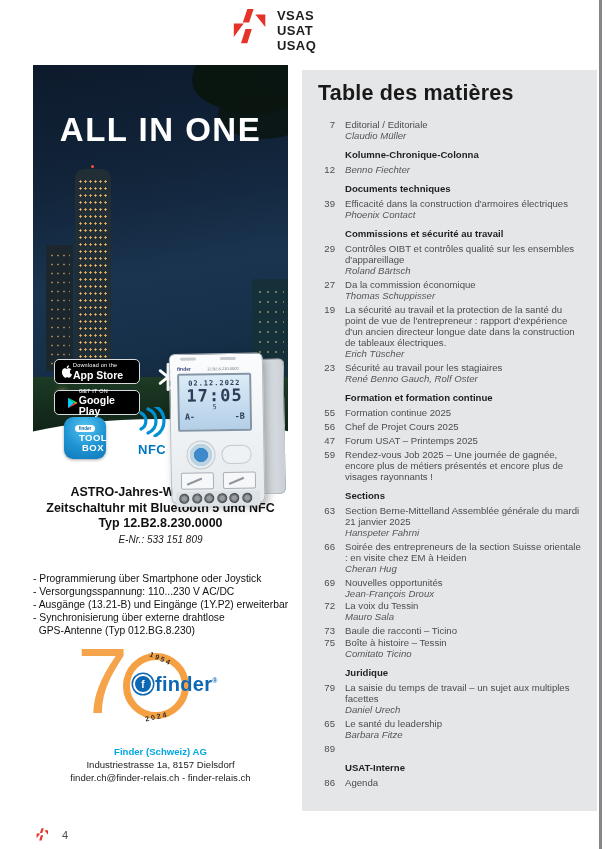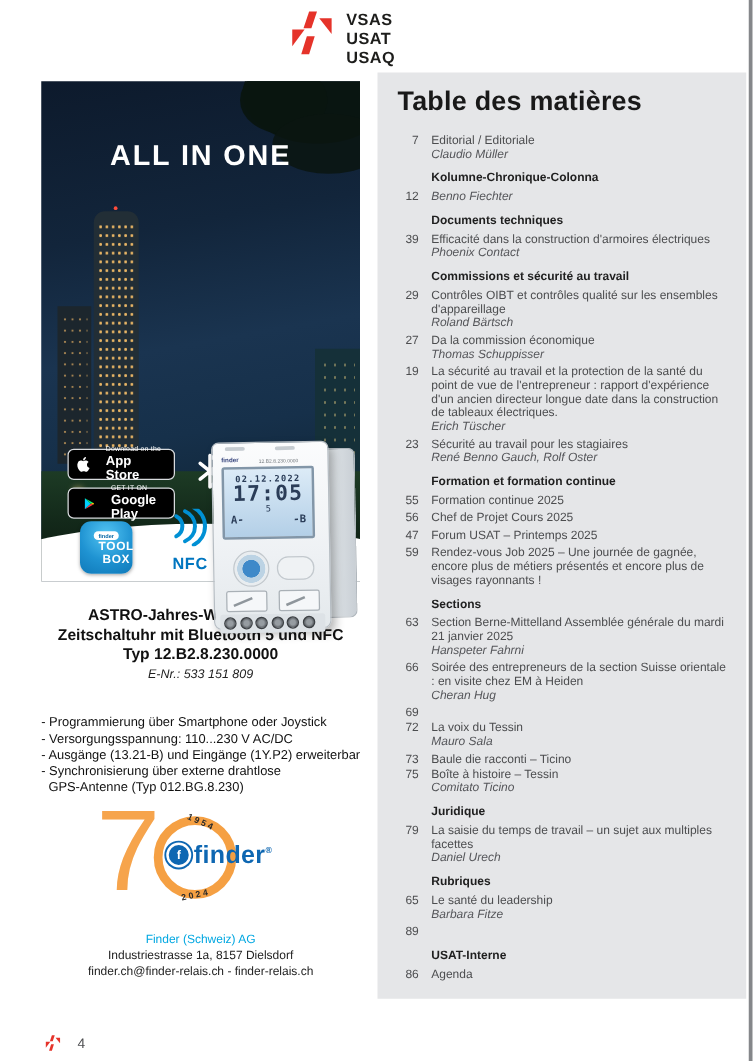--- a/index.html
+++ b/index.html
@@ -10,21 +10,21 @@
   
   .masthead{position:absolute;left:232px;top:8px;display:flex;gap:9px;align-items:flex-start;}
   .masthead svg{width:36px;height:40px;}
   .orgs{font-weight:bold;font-size:13px;line-height:15px;color:#1d1d1b;letter-spacing:.4px;}
 
   
   .ad{position:absolute;left:33px;top:65px;width:255px;}
   .photo{position:relative;height:400px;overflow:hidden;
     background:linear-gradient(170deg,#0d1a2c 0%,#12253b 30%,#1a3450 52%,#16304a 68%,#11273a 82%,#0c1d2a 100%);}
   .headline{position:absolute;top:46px;width:100%;text-align:center;color:#fff;
-    font-size:23px;font-weight:600;letter-spacing:1.5px;}
+    font-size:33px;font-weight:600;letter-spacing:1.5px;}
   .tower{position:absolute;left:42px;top:104px;width:36px;height:200px;background:#222e36;border-radius:9px 9px 0 0;}
   .tower .win{position:absolute;left:3px;right:3px;top:9px;bottom:0;
     background-image:radial-gradient(circle,#ffc46a 0.9px,rgba(0,0,0,0) 1.4px);background-size:5px 7px;opacity:.9;}
   .tower::before{content:"";position:absolute;left:16px;top:-4px;width:3px;height:3px;border-radius:50%;background:#ff4d3c;}
   .bldg2{position:absolute;left:13px;top:180px;width:27px;height:126px;background:#1c262d;}
   .bldg2 .win{position:absolute;inset:6px 3px 0 3px;
     background-image:radial-gradient(circle,#e8b264 0.8px,rgba(0,0,0,0) 1.2px);background-size:6px 9px;opacity:.65;}
   .bldg3{position:absolute;right:0;top:214px;width:36px;height:126px;background:#153039;}
   .bldg3 .win{position:absolute;inset:8px 4px 0 4px;
     background-image:radial-gradient(circle,#d9c27c 0.8px,rgba(0,0,0,0) 1.2px);background-size:8px 10px;opacity:.5;}
@@ -37,21 +37,21 @@
     background:linear-gradient(180deg,#1d3b25 0%,#13291a 45%,#0a170e 100%);}
   .lawnlights{position:absolute;left:28px;bottom:70px;width:3px;height:3px;border-radius:50%;background:#ffd98a;
     box-shadow:0 0 6px 2px rgba(255,214,130,.75),
       58px 5px 0 0 #ffd98a,58px 5px 6px 2px rgba(255,214,130,.6),
       128px 2px 0 0 #ffd98a,128px 2px 6px 2px rgba(255,214,130,.55),
       182px 7px 0 0 #ffd98a,182px 7px 6px 2px rgba(255,214,130,.5);}
   .arc{position:absolute;left:-30%;bottom:-66px;width:160%;height:112px;background:#fff;border-radius:50%;}
 
   
   .store{position:absolute;width:86px;height:25px;background:#000;border:1px solid #d8dbde;border-radius:5px;
-    display:flex;align-items:center;gap:13px;padding:0 6px;box-sizing:border-box;color:#fff;z-index:3;}
+    display:flex;align-items:center;gap:1px;padding:0 6px;box-sizing:border-box;color:#fff;z-index:3;}
   .store .txts{line-height:1;}
   .store .s1{font-size:5.5px;letter-spacing:.2px;}
   .store .s2{font-size:10.5px;font-weight:bold;margin-top:1px;}
   .store.app{left:21px;top:294px;}
   .store.gp{left:21px;top:325px;padding-left:12px;}
   .bt{position:absolute;left:124px;top:297px;z-index:3;}
   .toolbox{position:absolute;left:31px;top:352px;width:42px;height:42px;border-radius:9px;z-index:4;
     background:radial-gradient(circle at 50% 25%,#53c4f2 0%,#1f93d2 55%,#0f79b9 100%);
     display:flex;flex-direction:column;align-items:center;justify-content:center;gap:1px;box-shadow:0 1px 3px rgba(0,0,0,.35);}
   .toolbox .pill{background:#fff;border-radius:5px;padding:1px 4px;font-size:4.5px;font-weight:bold;color:#0a6aa8;}
@@ -101,24 +101,24 @@
   .ytop{position:absolute;left:116px;top:4px;font-size:7px;font-weight:bold;color:#2b2b2b;
     letter-spacing:2px;transform:rotate(24deg);}
   .ybot{position:absolute;left:112px;top:62px;font-size:7px;font-weight:bold;color:#2b2b2b;
     letter-spacing:2px;transform:rotate(-12deg);}
   .fbrand{position:absolute;left:100px;top:22px;display:flex;align-items:center;gap:2px;}
   .femblem{width:16px;height:16px;border-radius:50%;background:#0e67b2;color:#fff;font-weight:bold;font-size:10px;
     display:flex;align-items:center;justify-content:center;border:2px solid #fff;box-shadow:0 0 0 1.5px #0e67b2;}
   .fname{color:#0e67b2;font-weight:bold;font-size:20px;letter-spacing:.3px;}
   .fname sup{font-size:7px;}
   .company{text-align:center;margin-top:12px;font-size:9.6px;line-height:13px;color:#232323;}
-  .company .cname{color:#00a7e1;font-weight:normal;}
-
-  
-  .toc{position:absolute;left:302px;top:58px;width:295px;height:741px;background:#e5e6e8;box-sizing:border-box;overflow:hidden;}
+  .company .cname{color:#00a7e1;font-weight:bold;}
+
+  
+  .toc{position:absolute;left:302px;top:70px;width:295px;height:741px;background:#e5e6e8;box-sizing:border-box;overflow:hidden;}
   .toc h1{margin:11px 0 13px 16px;font-size:21.5px;color:#191919;letter-spacing:.2px;}
   .toc-list{font-size:9.6px;line-height:11px;color:#4c4d4f;}
   .toc-header{font-weight:bold;color:#1f1f1f;margin:8px 12px 4px 43px;}
   .toc-entry{display:flex;margin:0 12px 3px 12px;}
   .toc-entry.tight{margin-top:-2px;}
   .toc-page{width:21px;text-align:right;flex:none;margin-right:10px;}
   .toc-body{flex:1;}
   .toc-author{font-style:italic;color:#55565a;}
 
   
@@ -364,20 +364,24 @@
         </div>
         <div class="toc-entry">
           <div class="toc-page">66</div>
           <div class="toc-body">
             <div>Soirée des entrepreneurs de la section Suisse orientale : en visite chez EM à Heiden</div>
             <div class="toc-author">Cheran Hug</div>
           </div>
         </div>
         <div class="toc-entry">
           <div class="toc-page">69</div>
+          <div class="toc-body">
+            <div>Nouvelles opportunités</div>
+            <div class="toc-author">Jean-François Droux</div>
+          </div>
         </div>
         <div class="toc-entry tight">
           <div class="toc-page">72</div>
           <div class="toc-body">
             <div>La voix du Tessin</div>
             <div class="toc-author">Mauro Sala</div>
           </div>
         </div>
         <div class="toc-entry">
           <div class="toc-page">73</div>
@@ -393,21 +397,20 @@
           </div>
         </div>
         <div class="toc-header">Juridique</div>
         <div class="toc-entry">
           <div class="toc-page">79</div>
           <div class="toc-body">
             <div>La saisie du temps de travail – un sujet aux multiples facettes</div>
             <div class="toc-author">Daniel Urech</div>
           </div>
         </div>
-        <div class="toc-header">Rubriques</div>
         <div class="toc-entry">
           <div class="toc-page">65</div>
           <div class="toc-body">
             <div>Le santé du leadership</div>
             <div class="toc-author">Barbara Fitze</div>
           </div>
         </div>
         <div class="toc-entry">
           <div class="toc-page">89</div>
         </div>

